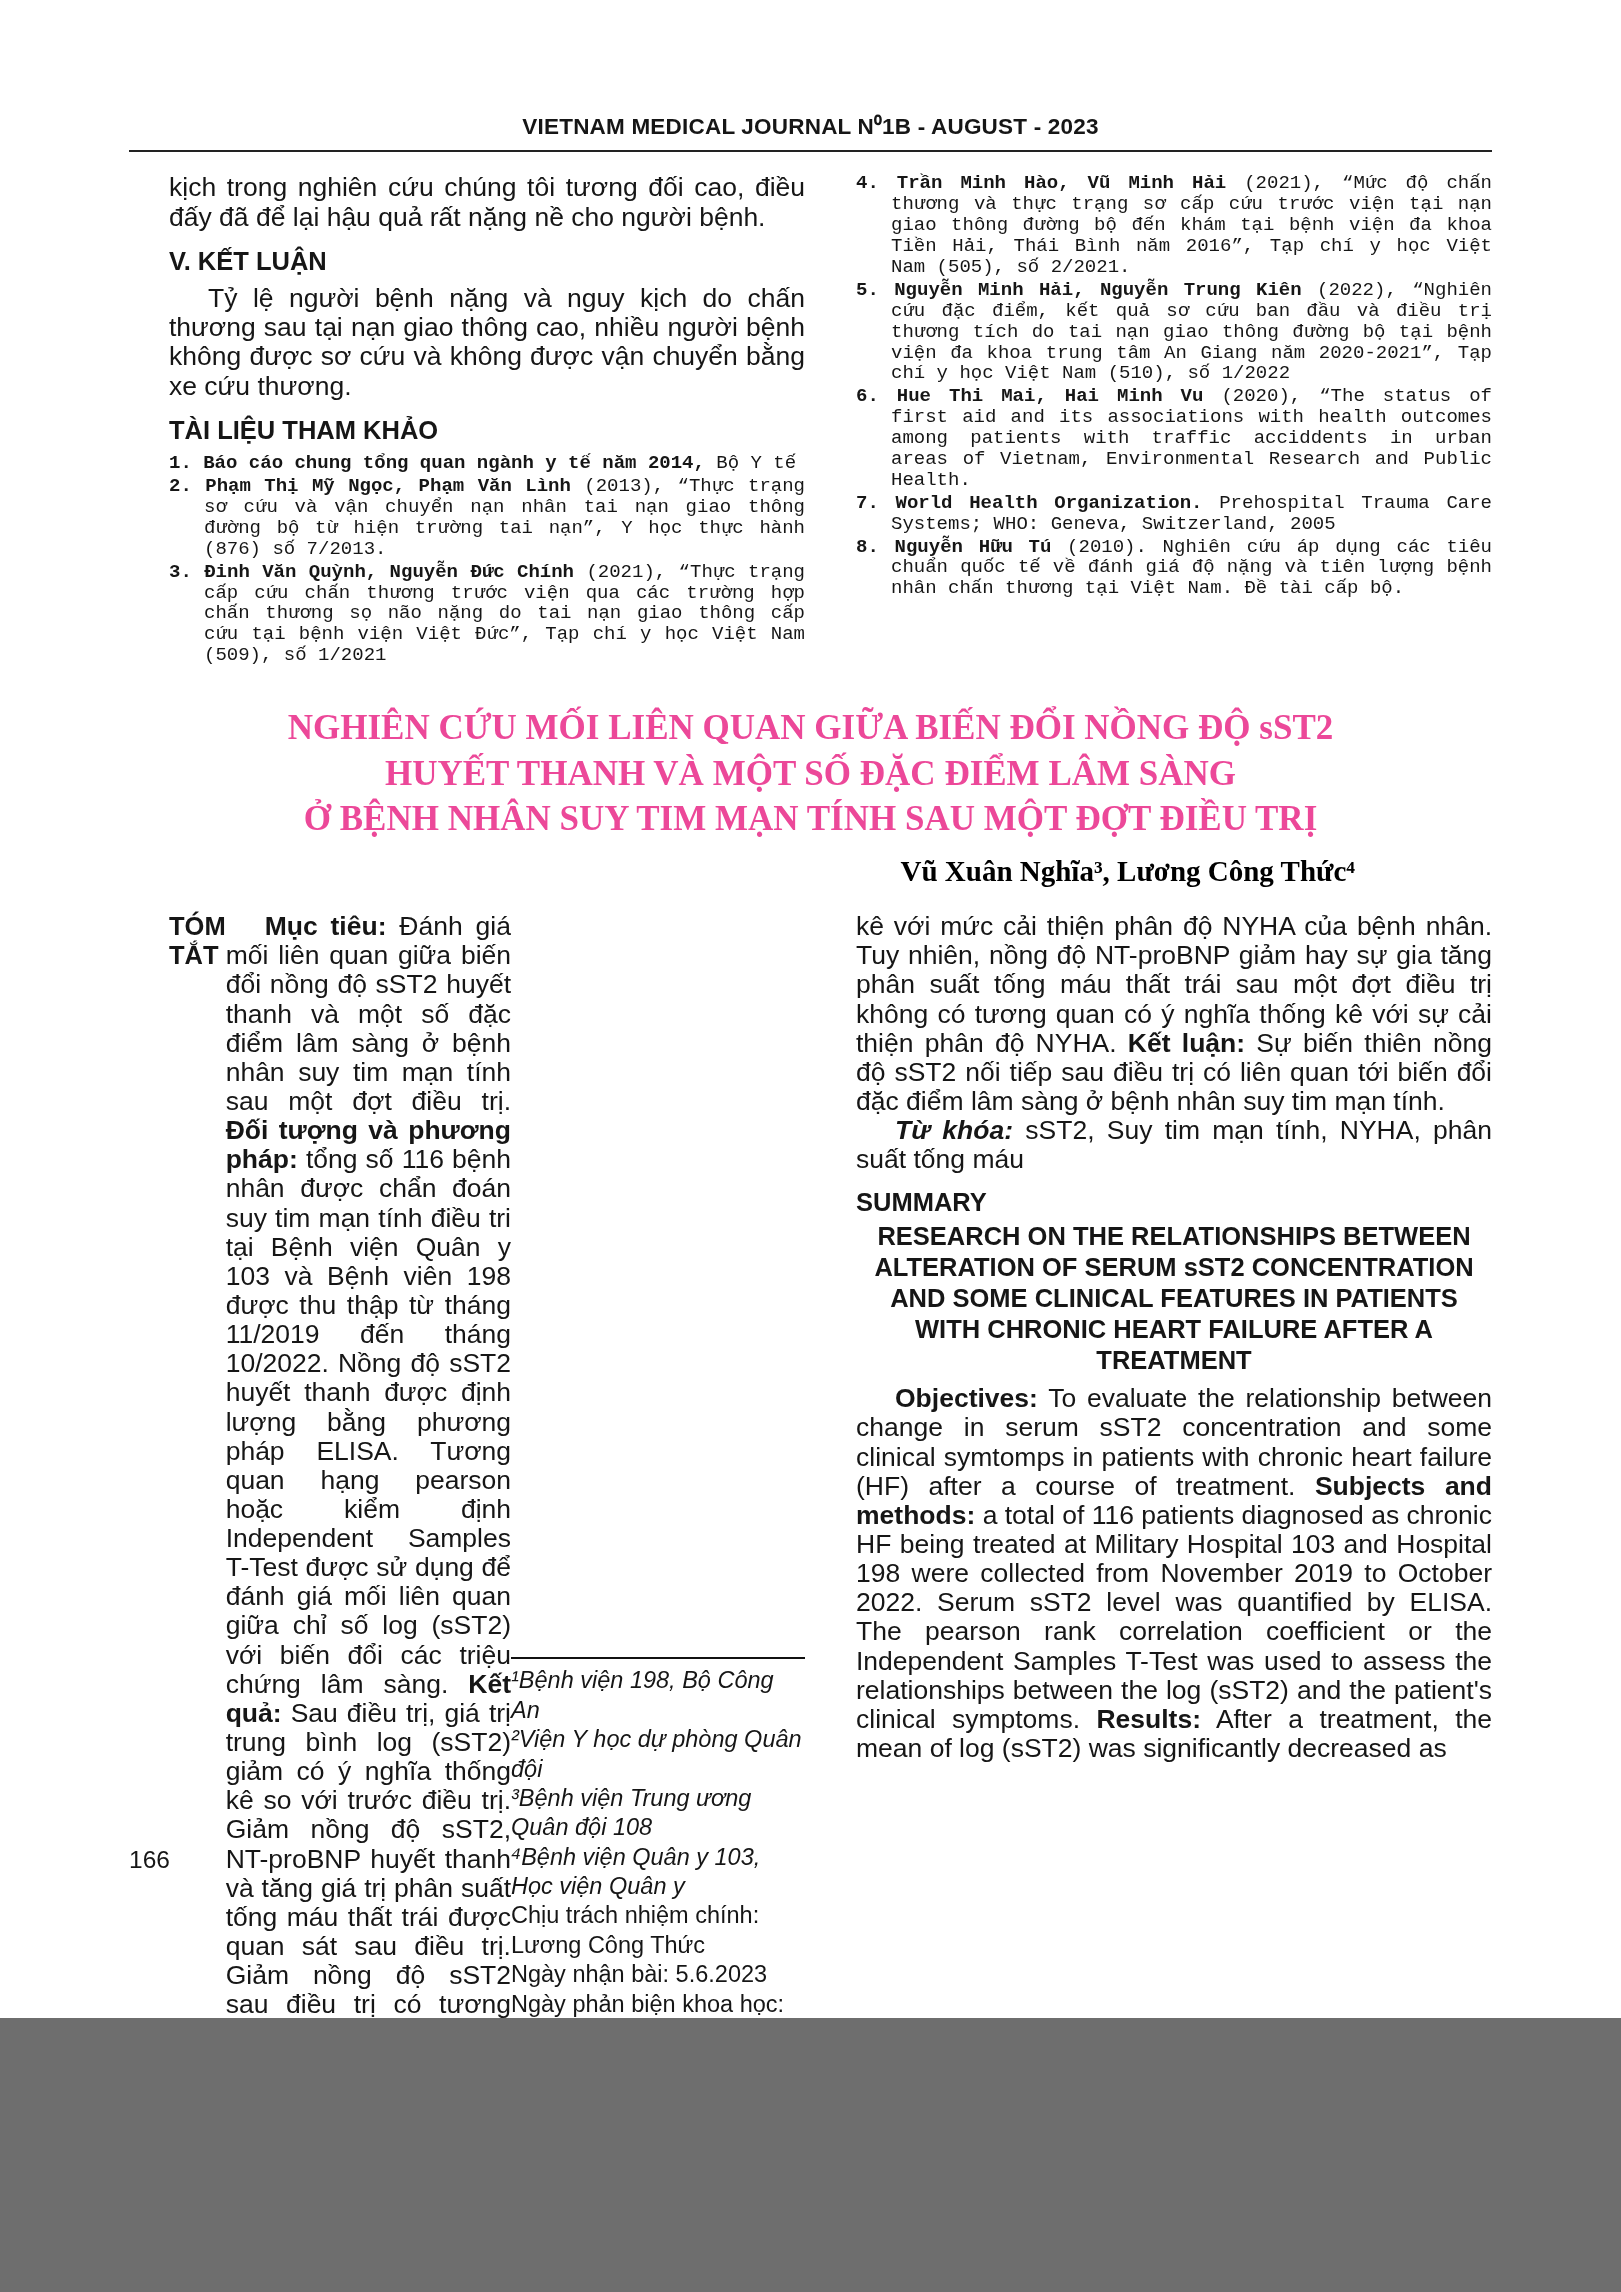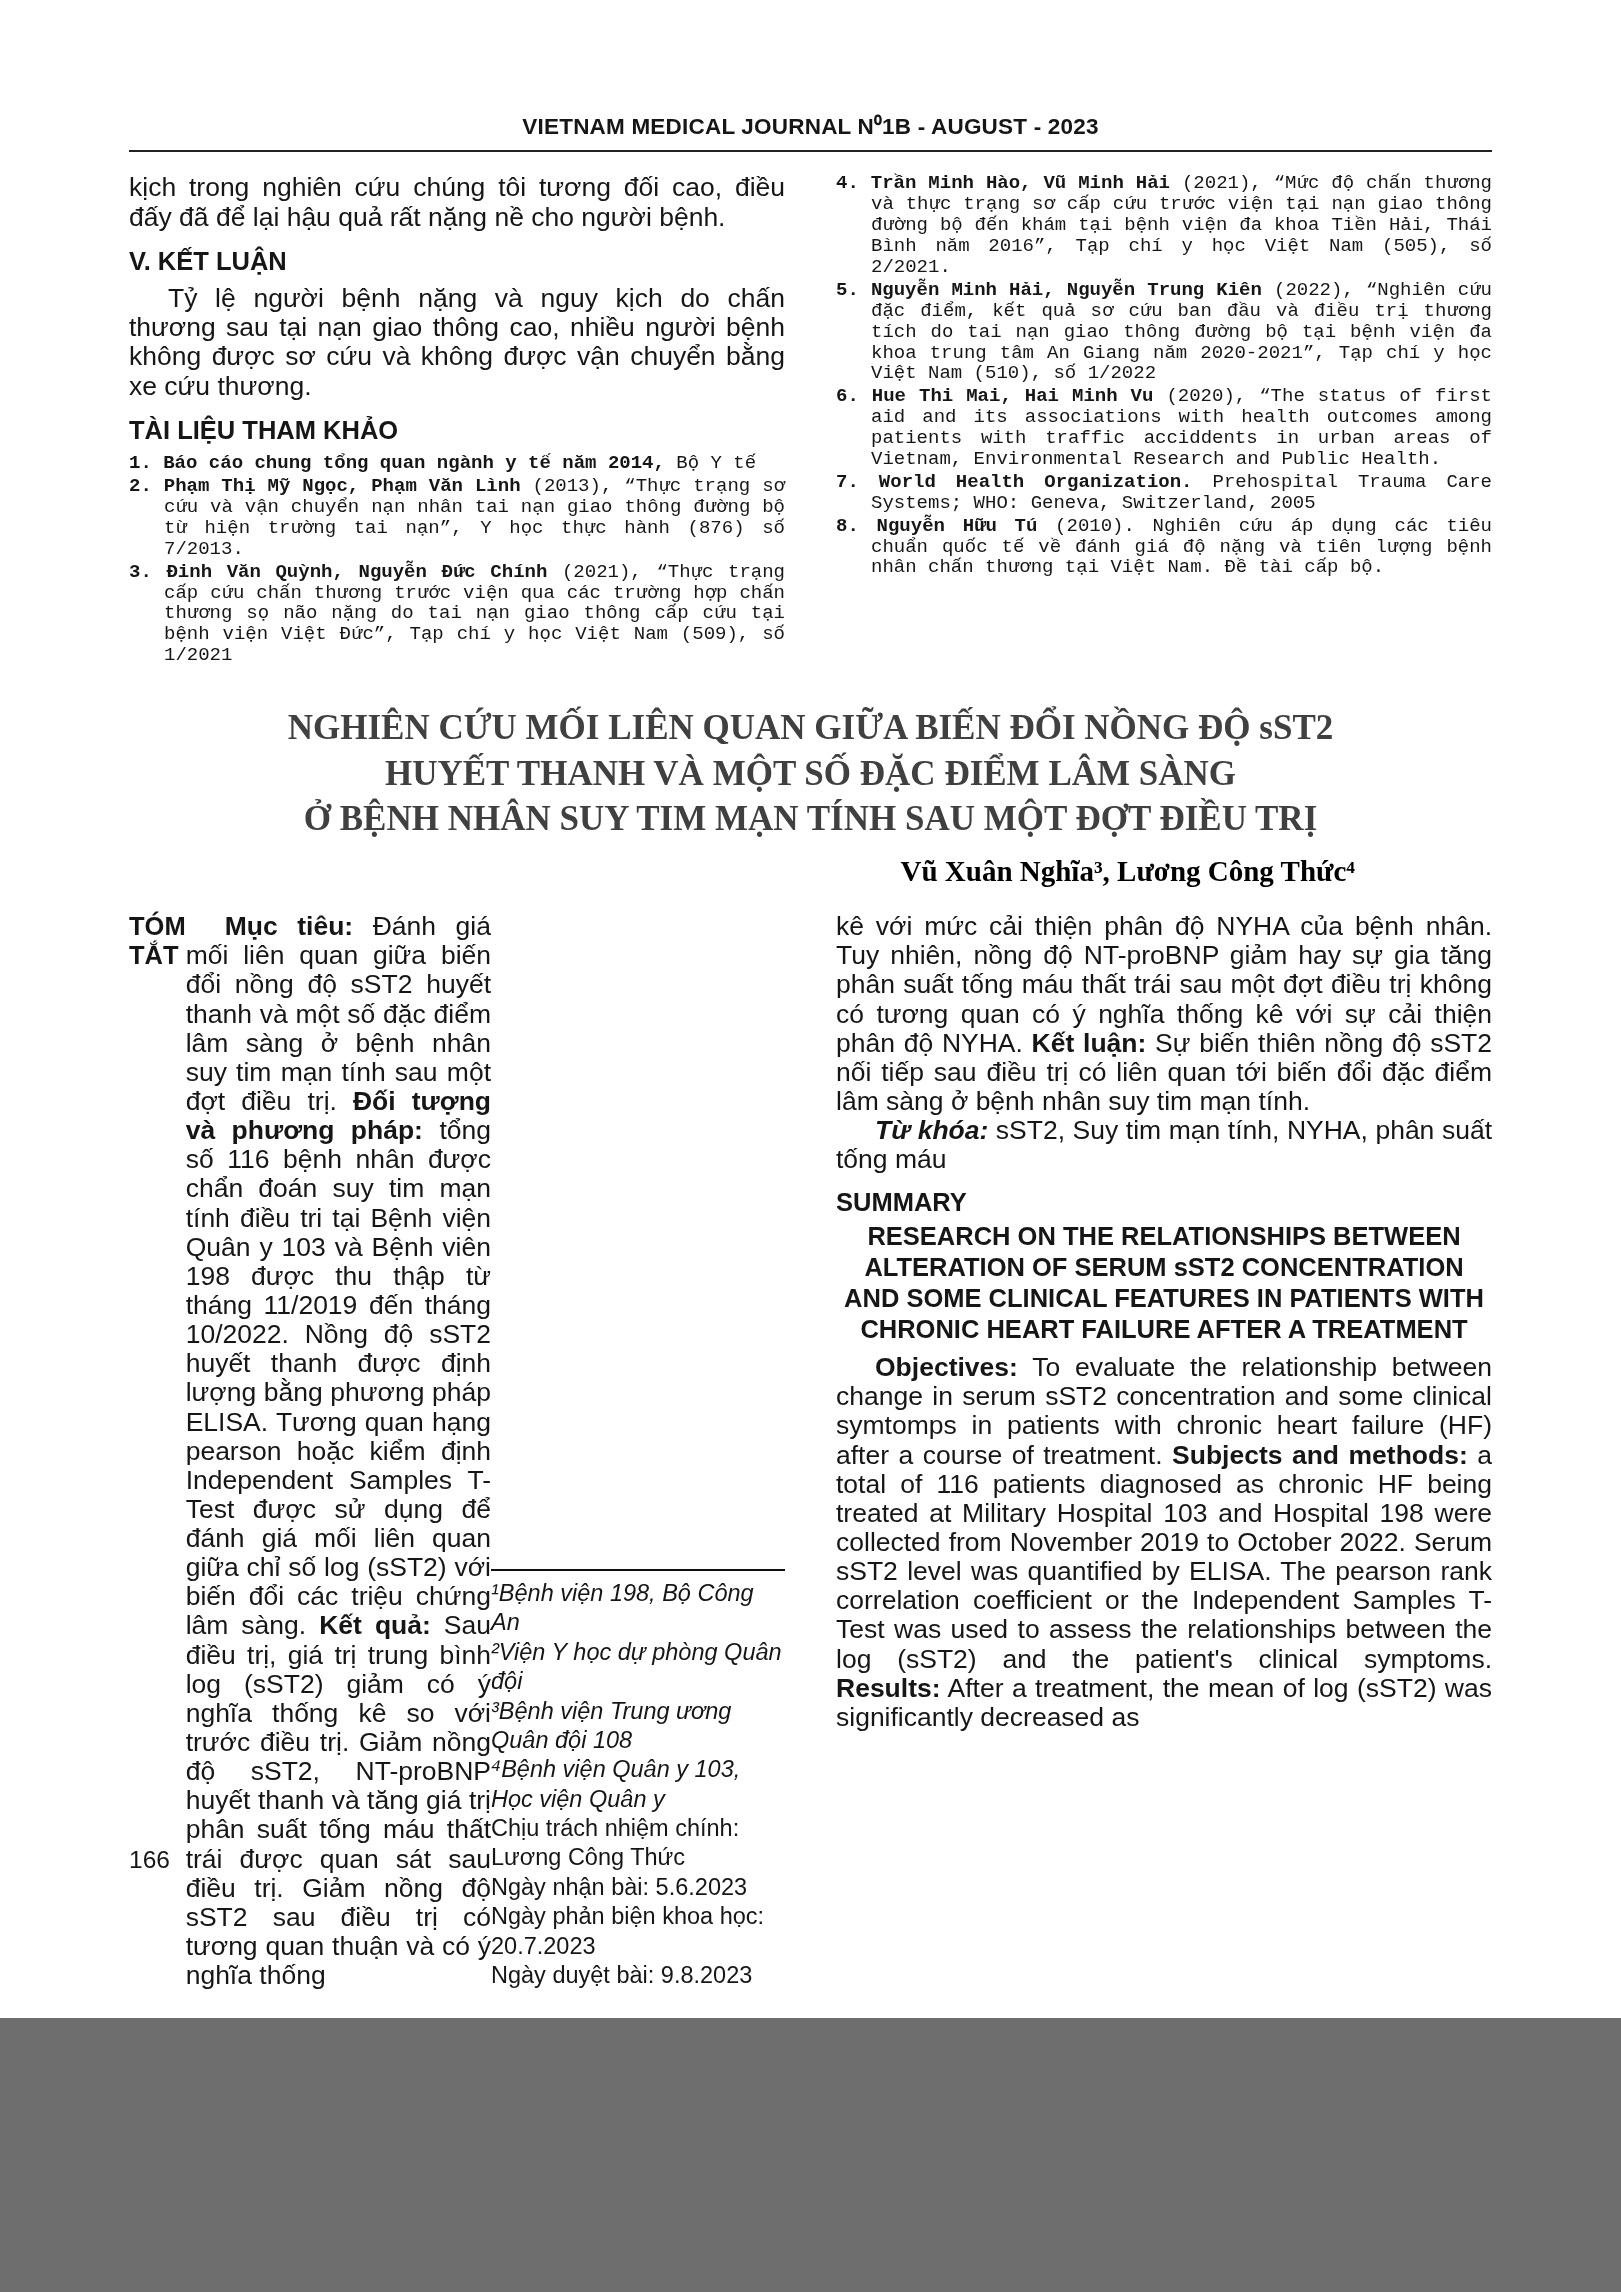--- a/index.html
+++ b/index.html
@@ -16,36 +16,36 @@
   }
   p { margin: 0; }
   .journal-header {
     text-align: center;
     font-weight: bold;
     font-size: 22.5px;
     letter-spacing: 0.2px;
     padding-bottom: 8.8px;
     border-bottom: 2px solid #222222;
   }
-  .cols { display: flex; gap: 51px; align-items: stretch; }
+  .cols { display: flex; gap: 51px; align-items: stretch; margin-left: 40px; }
   .col { flex: 1 1 0; min-width: 0; }
   .top-section { margin-top: 21.6px; }
 
   .body-text { font-size: 26.5px; line-height: 1.1; text-align: justify; }
   .indent { text-indent: 39px; }
   .sec-heading { font-size: 25.5px; font-weight: bold; margin: 15.7px 0 7.8px; }
 
   .ref { font-size: 19px; line-height: 1.1; text-align: justify; padding-left: 35px; text-indent: -35px; margin: 0 0 2px 0; font-family: Liberation Mono, monospace; }
   .rb { font-weight: bold; }
 
   .title-block { margin-top: 37px; }
   .title-line {
     font-family: "Liberation Serif", serif;
     font-weight: bold; font-size: 35px; line-height: 1.3;
-    text-align: center; color: #404040;
+    text-align: center; color: #ec4899;
   }
   .authors {
     margin-top: 11.8px; padding-right: 137px;
     text-align: right;
     font-family: "Liberation Serif", serif;
     font-weight: bold; font-size: 29px; line-height: 1.28; color: #000000;
   }
 
   .bottom-section { margin-top: 21.6px; }
   .flex-col { display: flex; flex-direction: row; }

